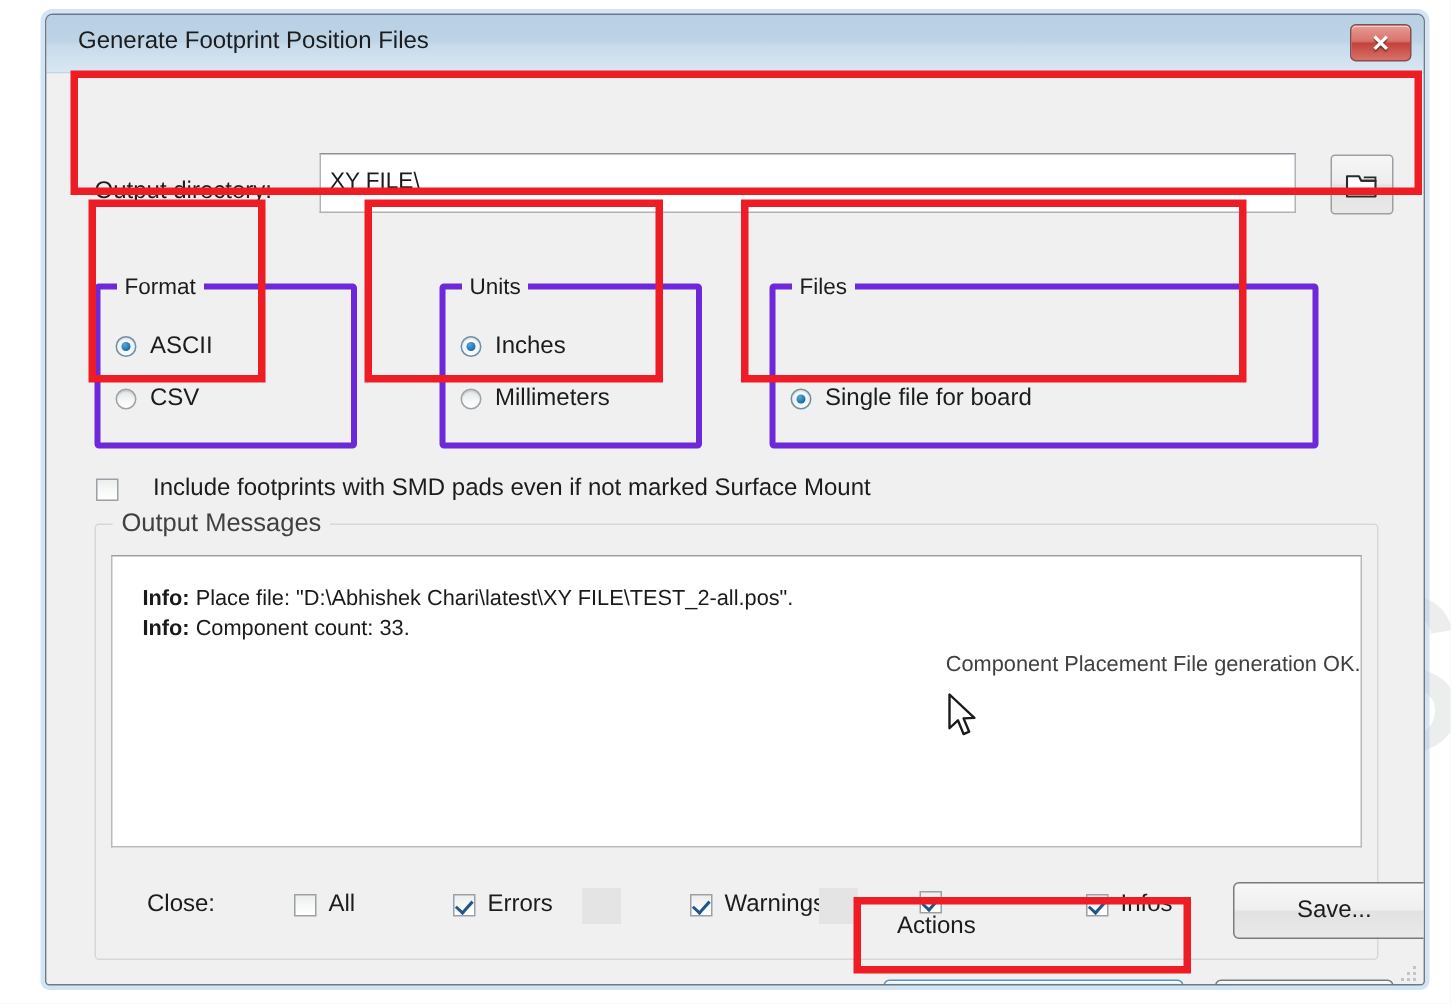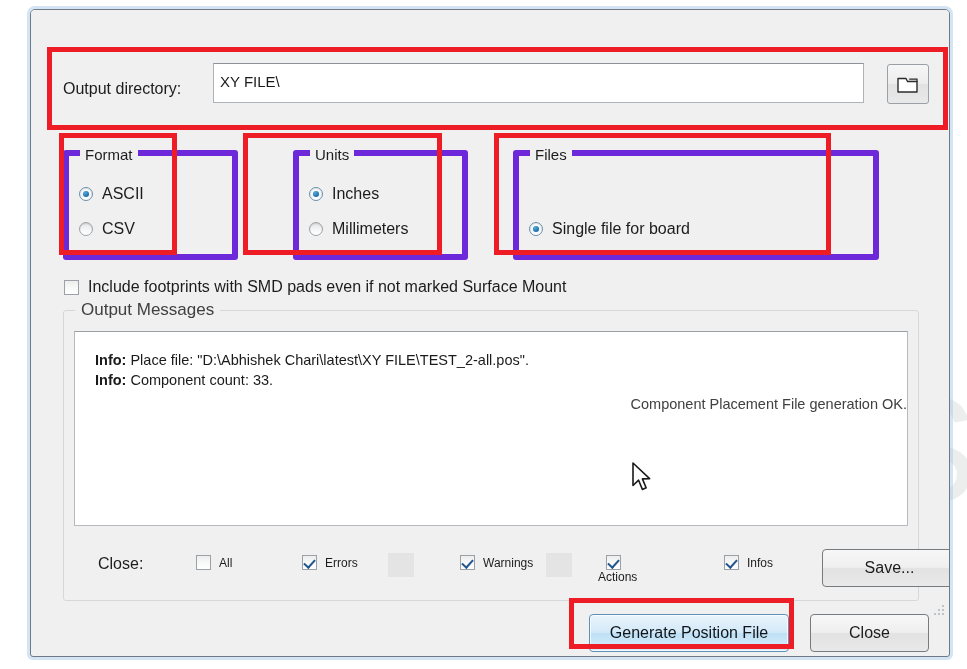--- a/index.html
+++ b/index.html
@@ -118,21 +118,21 @@
     border: 1px solid #9aa0a6;
     border-radius: 3px;
     box-sizing: border-box;
     display: flex; align-items: center; justify-content: center;
     cursor: pointer;
   }
 
   
   .groupbox {
     position: absolute;
-    border: 6px solid #6d28d9;
+    border: 4px solid #6d28d9;
     border-radius: 3px;
     box-sizing: border-box;
   }
   .group-title {
     position: absolute;
     top: -10px; left: 11px;
     background: #f0f0f0;
     padding: 0 5px;
     font-size: 15px;
     color: #1c1c1c;
@@ -195,21 +195,21 @@
   .cbox.on::after {
     content: "";
     position: absolute;
     left: 3px; top: 1px;
     width: 5px; height: 9px;
     border: solid #22558c;
     border-width: 0 2px 2px 0;
     transform: rotate(42deg);
   }
   #smd-label {
-    margin-left: 9px;
+    margin-left: 23px;
     font-size: 16px;
     color: #1c1c1c;
   }
 
   
   #grp-msgs {
     position: absolute;
     left: 32px; top: 300px;
     width: 856px; height: 291px;
     border: 1px solid #d5d8db;
@@ -259,21 +259,21 @@
     color: #1c1c1c;
   }
   .show-cb {
     position: absolute;
     top: 12px;
     display: flex; align-items: center;
     cursor: pointer;
   }
   .show-cb .cbl {
     margin-left: 8px;
-    font-size: 12px;
+    font-size: 16px;
     color: #1c1c1c;
     white-space: nowrap;
   }
   .swatch {
     position: absolute;
     top: 10px;
     width: 26px; height: 24px;
     background: #e4e4e4;
   }
   #save-btn {
@@ -350,20 +350,26 @@
 </head>
 <body>
 
 <div id="watermark">
   <div class="wm-line" id="wm-1">SIERRA</div>
   <div class="wm-line" id="wm-2">CIRCUITS</div>
 </div>
 
 <div id="dialog">
 
+  <div id="titlebar">
+    <div id="title-text">Generate Footprint Position Files</div>
+    <div id="close-btn">
+      <div id="close-x">✕</div>
+    </div>
+  </div>
 
   <div id="client">
 
     <div id="outdir-label">Output directory:</div>
     <div id="outdir-input">XY FILE\</div>
     <div id="browse-btn">
       <svg width="22" height="19" viewBox="0 0 22 19">
         <path d="M1 3.5 L1 17 L20 17 L20 6.5 L10.5 6.5 L9 3.5 Z" fill="#ffffff" stroke="#2b2b2b" stroke-width="1.4" stroke-linejoin="round"></path>
         <path d="M10.5 6.5 L20 6.5 L20 4.2 L12.2 4.2" fill="none" stroke="#2b2b2b" stroke-width="1.2"></path>
       </svg>

